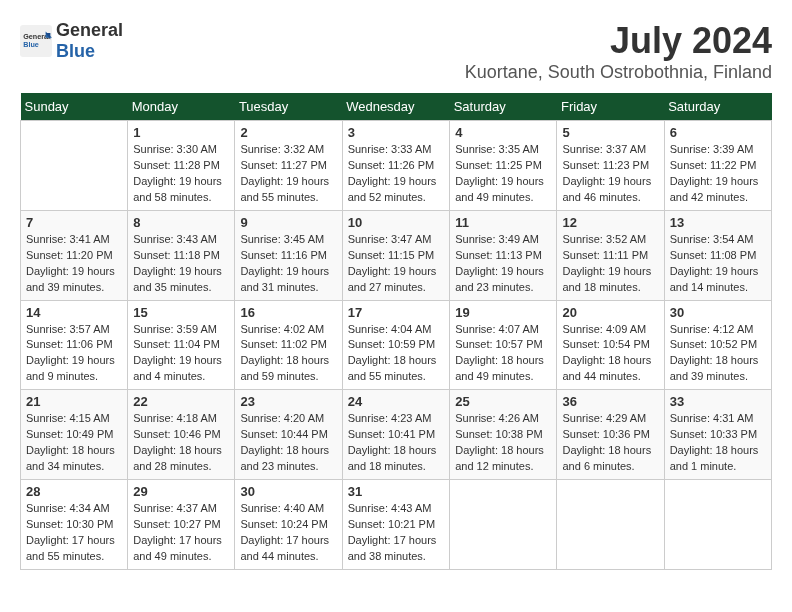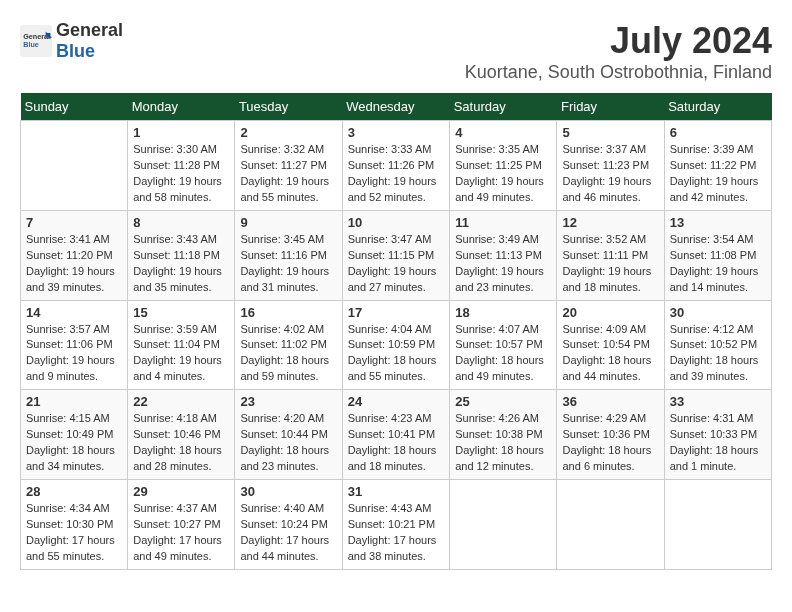--- a/index.html
+++ b/index.html
@@ -181,21 +181,21 @@
         </td>
         <td>
           <span class="day-number">16</span>
           <div class="day-detail">Sunrise: 4:02 AM<br>Sunset: 11:02 PM<br>Daylight: 18 hours<br>and 59 minutes.</div>
         </td>
         <td>
           <span class="day-number">17</span>
           <div class="day-detail">Sunrise: 4:04 AM<br>Sunset: 10:59 PM<br>Daylight: 18 hours<br>and 55 minutes.</div>
         </td>
         <td>
-          <span class="day-number">18</span>
+          <span class="day-number">19</span>
           <div class="day-detail">Sunrise: 4:07 AM<br>Sunset: 10:57 PM<br>Daylight: 18 hours<br>and 49 minutes.</div>
         </td>
         <td>
           <span class="day-number">20</span>
           <div class="day-detail">Sunrise: 4:09 AM<br>Sunset: 10:54 PM<br>Daylight: 18 hours<br>and 44 minutes.</div>
         </td>
         <td>
           <span class="day-number">30</span>
           <div class="day-detail">Sunrise: 4:12 AM<br>Sunset: 10:52 PM<br>Daylight: 18 hours<br>and 39 minutes.</div>
         </td>

